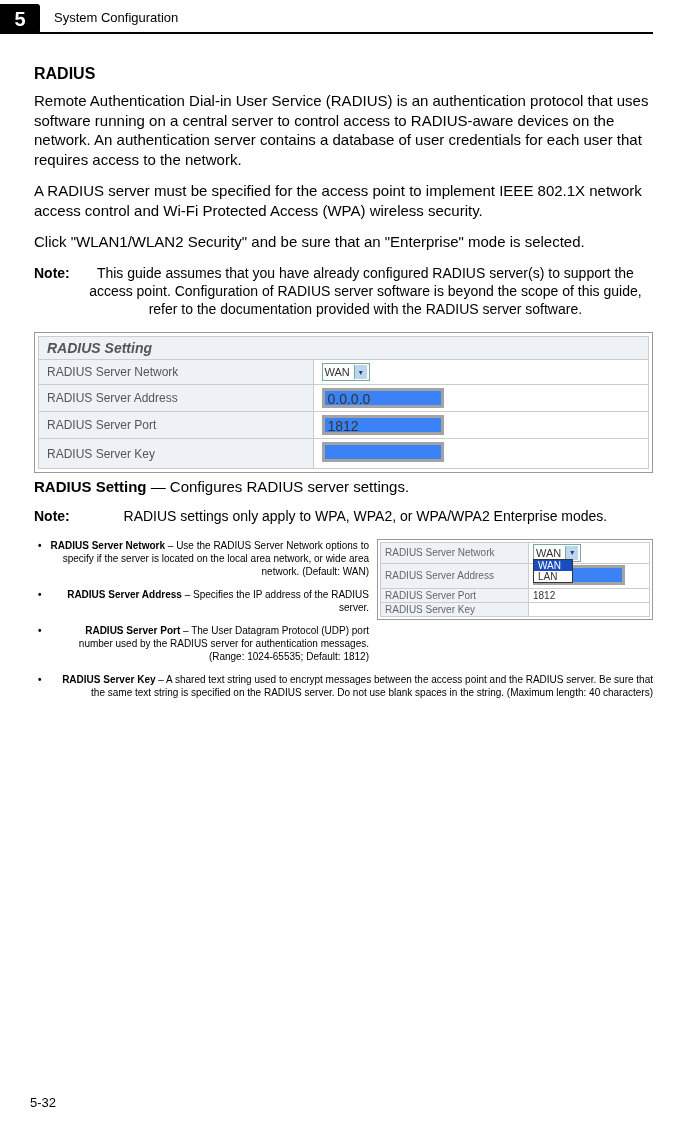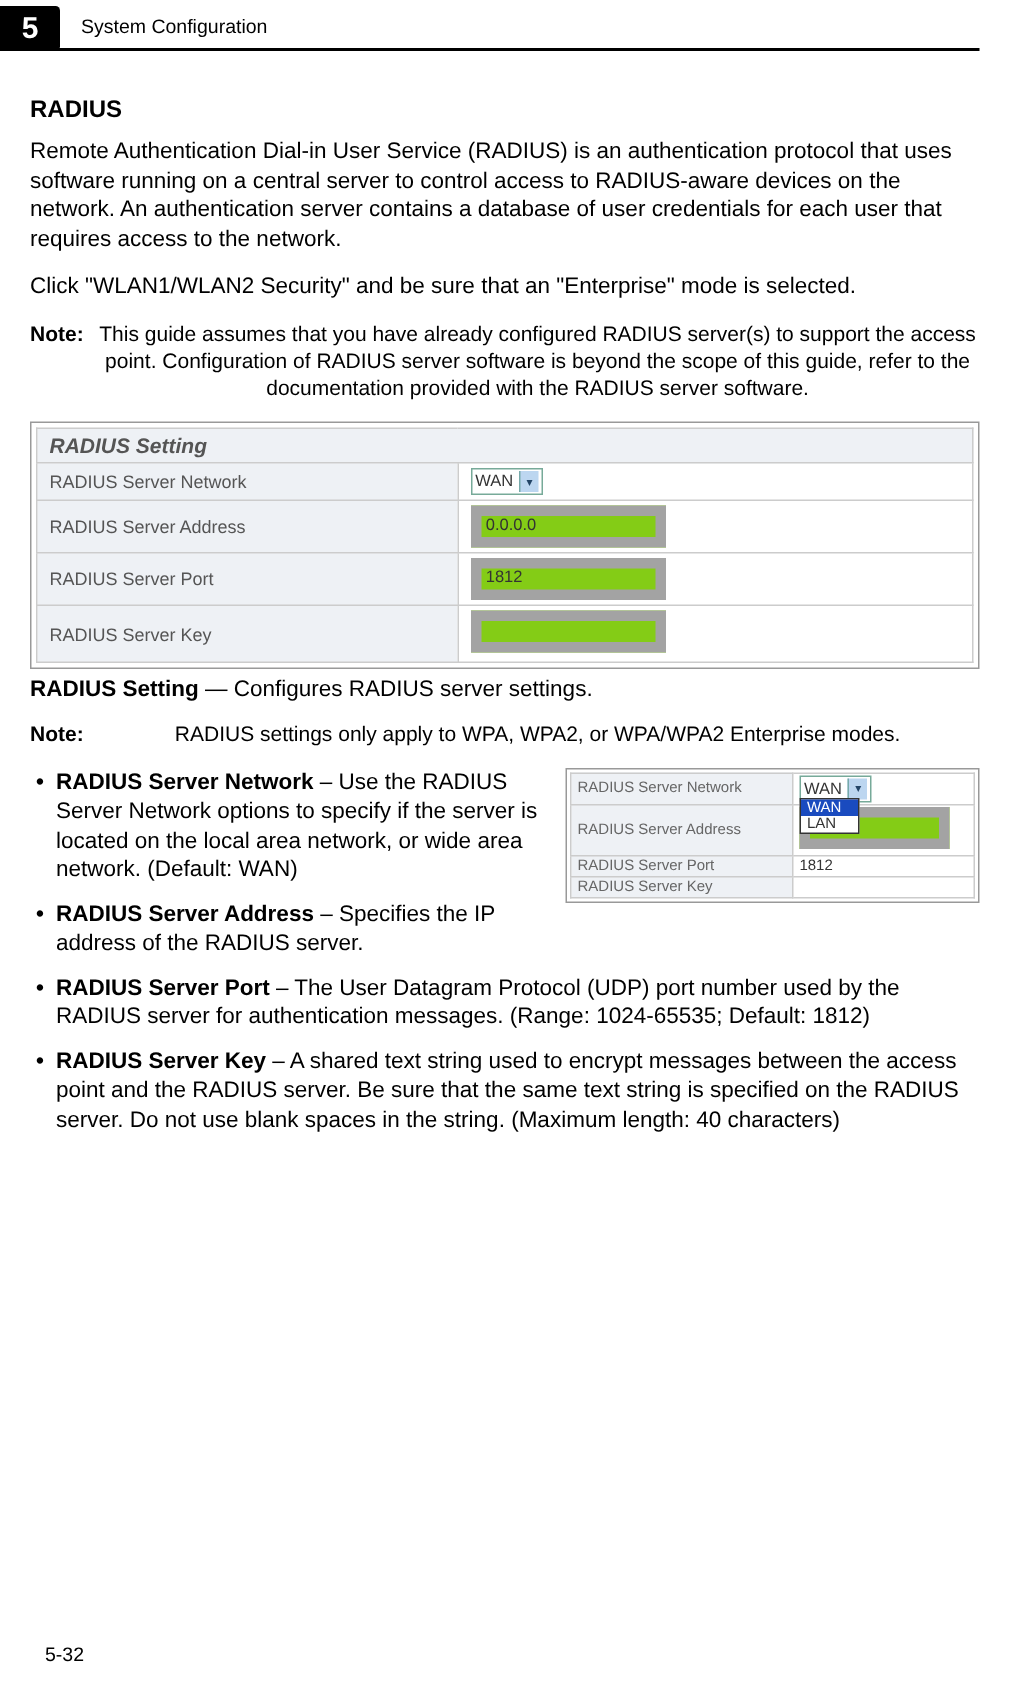--- a/index.html
+++ b/index.html
@@ -6,21 +6,21 @@
     margin: 0;
     padding: 0;
     font-family: Arial, Helvetica, sans-serif;
     background: #fff;
     width: 683px;
     min-height: 1128px;
     position: relative;
     box-sizing: border-box;
   }
   .page {
-    padding: 0 30px 30px 20px;
+    padding: 0 30px 30px 34px;
   }
   .chapter-tab {
     position: absolute;
     top: 4px;
     left: 0;
     width: 40px;
     height: 30px;
     background: #000;
     color: #fff;
     font-size: 20px;
@@ -119,23 +119,23 @@
     width: 12px;
     height: 14px;
     margin-left: 4px;
     display: inline-flex;
     align-items: center;
     justify-content: center;
     font-size: 8px;
     color: #246;
   }
   .text-input {
-    border: 7px solid #a3a3a3;
-    background: #84cc16;
-    font-size: 11px;
+    border: 3px solid #a3a3a3;
+    background: #3b82f6;
+    font-size: 14px;
     width: 110px;
     height: 14px;
     padding: 0 3px;
     display: inline-block;
   }
   .figure-caption {
     text-align: center;
     font-weight: bold;
     font-size: 15px;
     margin: 10px 0 14px 0;
@@ -144,24 +144,25 @@
     font-size: 15px;
     line-height: 1.3;
     margin: 0 0 10px 0;
   }
   ul.bullets {
     list-style: none;
     padding: 0;
     margin: 0;
   }
   ul.bullets > li {
-    font-size: 15px;
+    font-size: 10px;
     line-height: 1.3;
     margin: 0 0 10px 0;
     display: flex;
+    text-align: right;
   }
   ul.bullets > li::before {
     content: "•";
     font-weight: bold;
     padding: 0 8px 0 4px;
   }
   .bullet-body {
     flex: 1;
   }
   .b { font-weight: bold; }
@@ -223,20 +224,21 @@
 <div class="chapter-tab">5</div>
 <div class="running-header">System Configuration</div>
 <div class="header-rule"></div>
 
 <div class="page">
   <div class="content">
 
     <h2 class="heading">RADIUS</h2>
 
     <p class="body">Remote Authentication Dial-in User Service (RADIUS) is an authentication protocol that uses software running on a central server to control access to RADIUS-aware devices on the network. An authentication server contains a database of user credentials for each user that requires access to the network.</p>
+    <p class="body">A RADIUS server must be specified for the access point to implement IEEE 802.1X network access control and Wi-Fi Protected Access (WPA) wireless security.</p>
     <p class="body">Click "WLAN1/WLAN2 Security" and be sure that an "Enterprise" mode is selected.</p>
 
     <div class="note-block">
       <div class="note-label">Note:</div>
       <div class="note-text">This guide assumes that you have already configured RADIUS server(s) to support the access point. Configuration of RADIUS server software is beyond the scope of this guide, refer to the documentation provided with the RADIUS server software.</div>
     </div>
 
     <div class="figure-frame">
       <table class="radius-table">
         <tbody>

